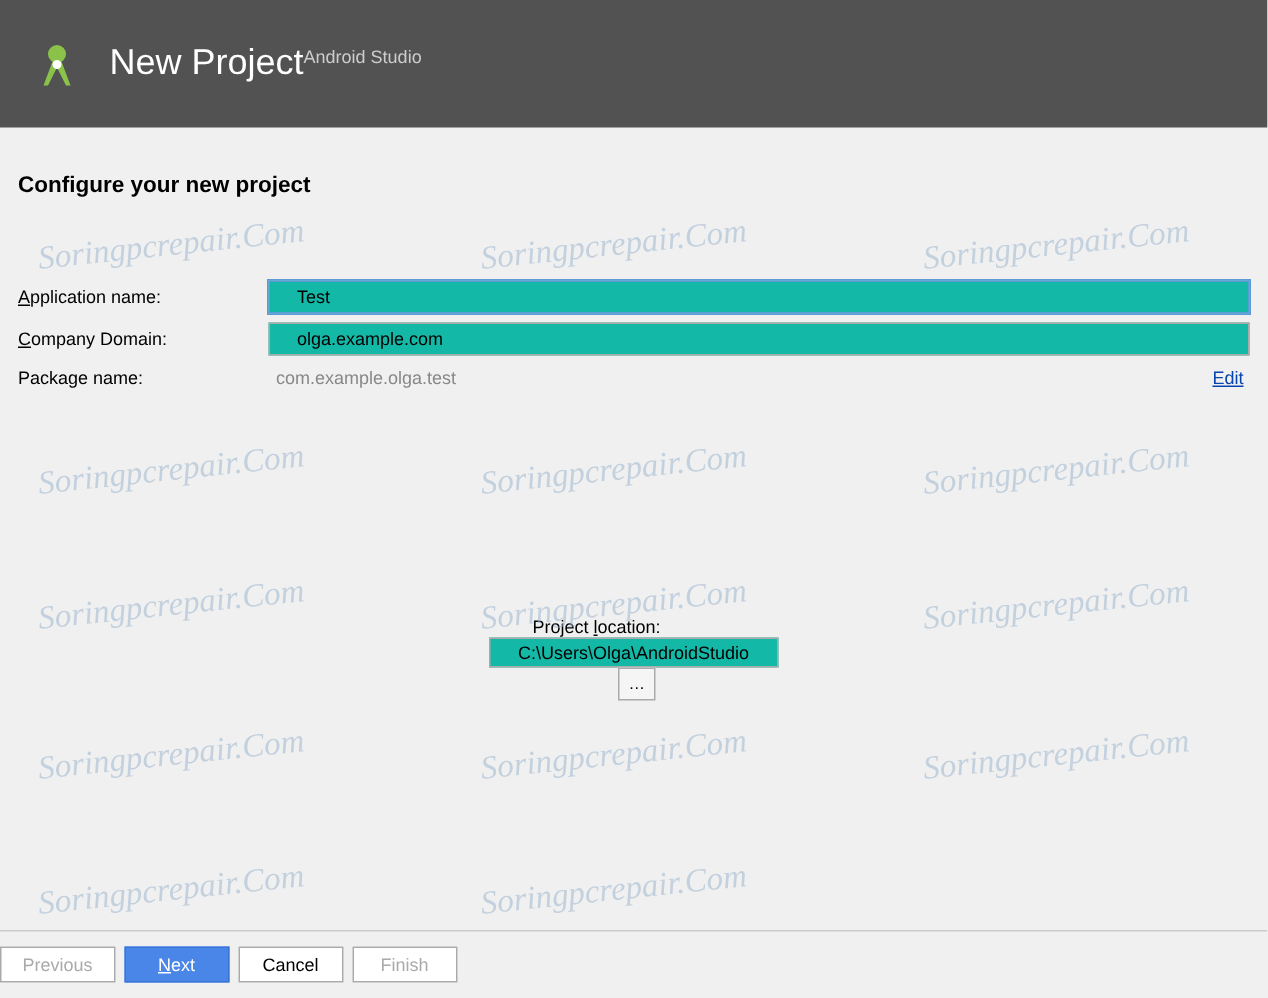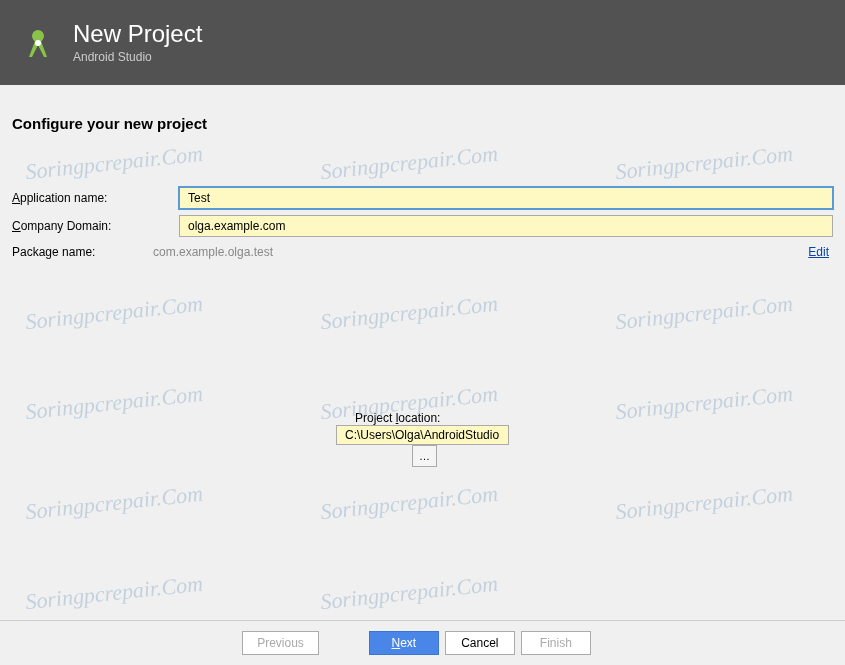--- a/index.html
+++ b/index.html
@@ -29,21 +29,21 @@
       height: 40px;
       margin-right: 15px;
       position: relative;
     }
     .header-icon svg {
       width: 40px;
       height: 40px;
     }
     .header-text {
       display: flex;
-      flex-direction: column;
+      flex-direction: row;
     }
     .header-title {
       font-size: 24px;
       font-weight: 300;
       color: #fff;
       line-height: 1.1;
     }
     .header-subtitle {
       font-size: 12px;
       color: #ccc;
@@ -69,34 +69,35 @@
       font-size: 12px;
       color: #000;
     }
     .form-label .underline {
       text-decoration: underline;
     }
     .form-input {
       flex: 1;
       height: 22px;
       border: 1px solid #aaa;
-      padding: 2px 8px;
+      padding: 2px 18px;
       font-size: 12px;
       font-family: inherit;
-      background: #fef9c3;
+      background: #14b8a6;
     }
     .form-input.focused {
       border: 1px solid #5b9bd5;
       outline: 1px solid #5b9bd5;
     }
     .form-readonly {
       flex: 1;
       font-size: 12px;
       color: #888;
       padding: 2px 6px;
+      margin-left: 31px;
     }
     .edit-link {
       color: #0645ad;
       font-size: 12px;
       text-decoration: underline;
       cursor: pointer;
       margin-left: 20px;
       margin-right: 4px;
     }
     .package-row {
@@ -124,21 +125,21 @@
     }
     .footer {
       position: absolute;
       bottom: 0;
       left: 0;
       right: 0;
       height: 45px;
       border-top: 1px solid #ccc;
       display: flex;
       align-items: center;
-      justify-content: center;
+      justify-content: flex-start;
       padding-right: 12px;
       gap: 6px;
       background: #f0f0f0;
     }
     .btn {
       height: 24px;
       min-width: 70px;
       padding: 0 14px;
       border: 1px solid #aaa;
       background: #fff;
@@ -147,21 +148,20 @@
       color: #000;
     }
     .btn.disabled {
       color: #aaa;
       cursor: default;
     }
     .btn.primary {
       background: #4a86e8;
       border: 1px solid #3a76d8;
       color: #fff;
-      margin-left: 44px;
     }
     .btn .underline {
       text-decoration: underline;
     }
     .watermark {
       position: absolute;
       font-family: "Brush Script MT", cursive;
       font-size: 22px;
       color: #a0b8d0;
       opacity: 0.55;

